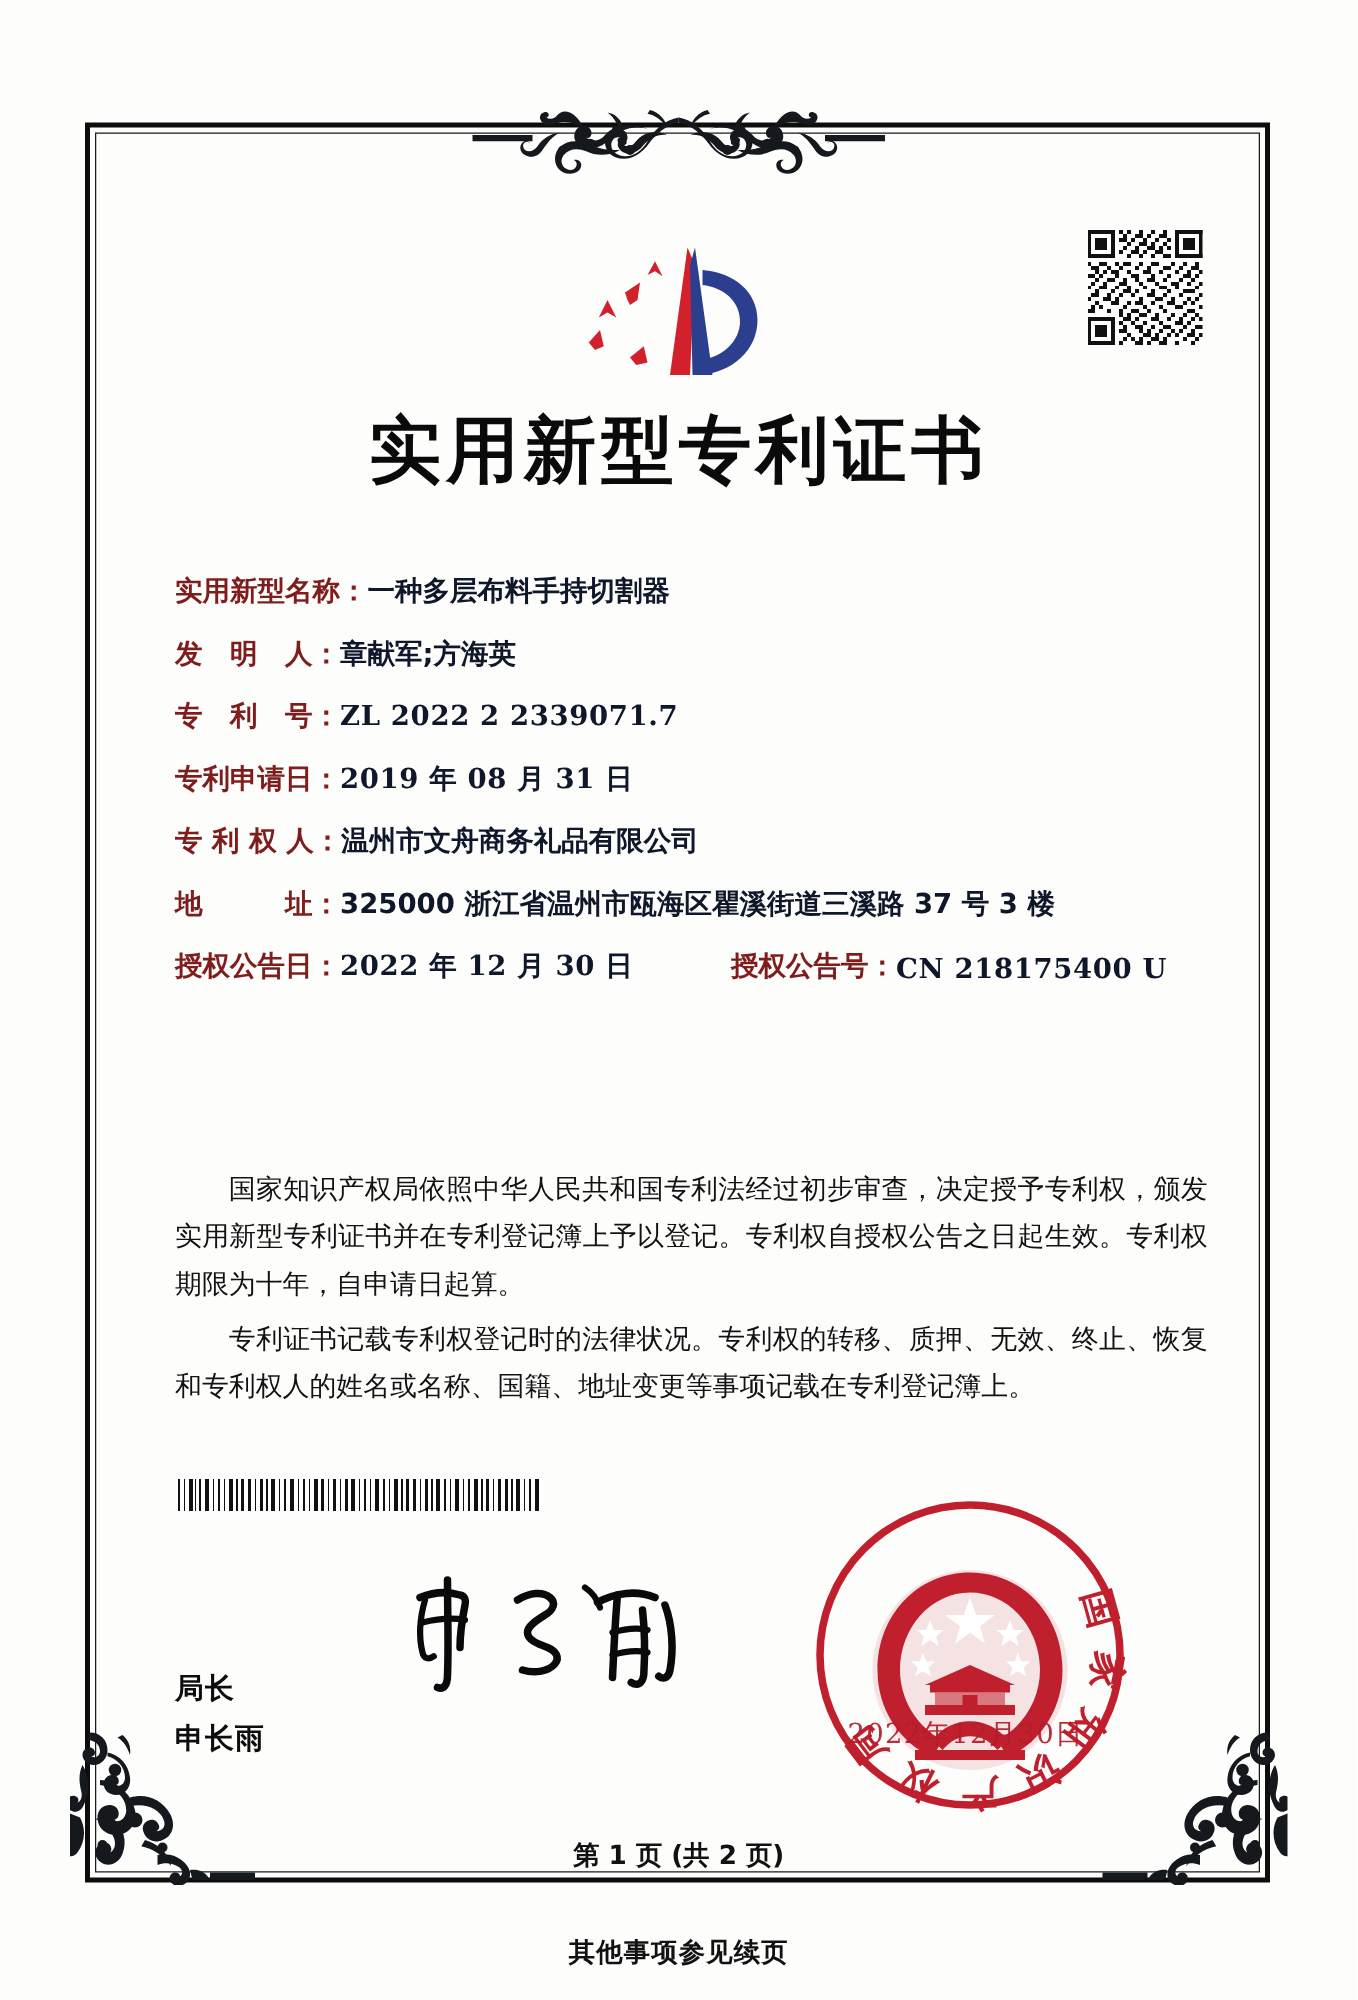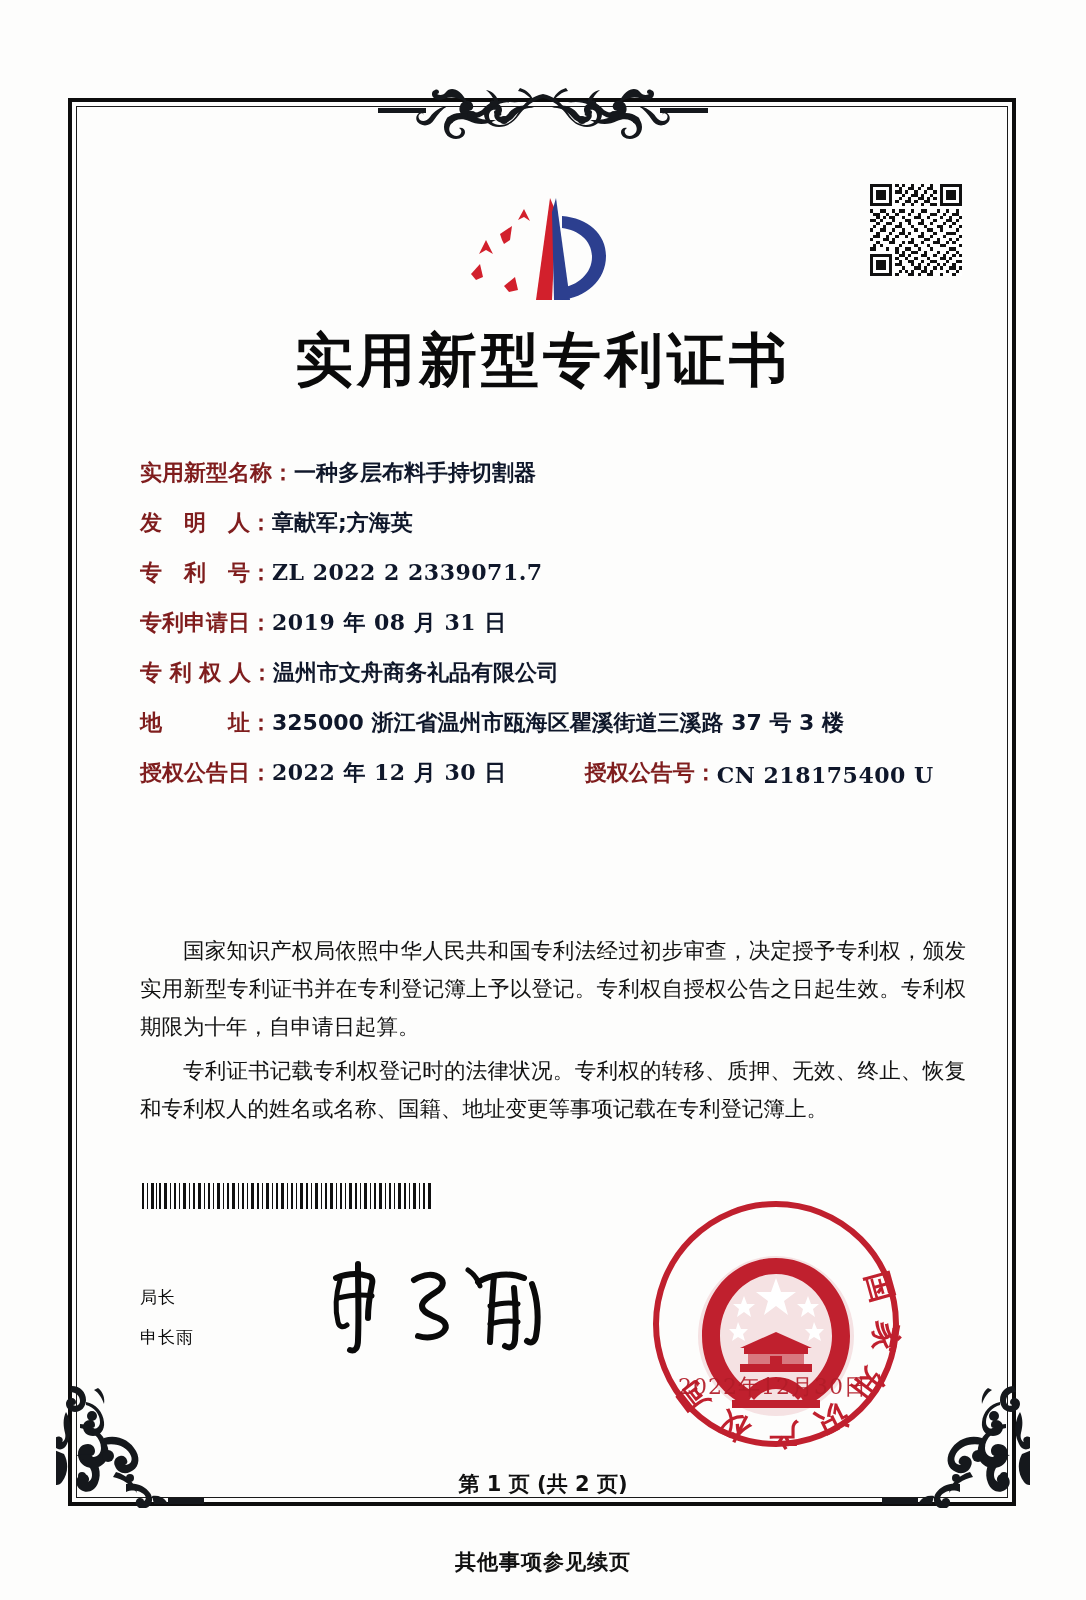--- a/index.html
+++ b/index.html
@@ -164,24 +164,24 @@
     left: 140px;
     top: 1183px;
     width: 296px;
     height: 26px;
   }
 
   
   .sig-block {
     position: absolute;
     left: 140px;
-    top: 1277px;
+    top: 1331px;
     font-family: "DejaVu Sans", "Liberation Sans", sans-serif;
-    font-weight: 400;
-    font-size: 17px;
+    font-weight: 700;
+    font-size: 23px;
     line-height: 40px;
     color: #0d0d0d;
     letter-spacing: 1px;
   }
   .signature {
     position: absolute;
     left: 318px;
     top: 1258px;
     width: 250px;
     height: 96px;

